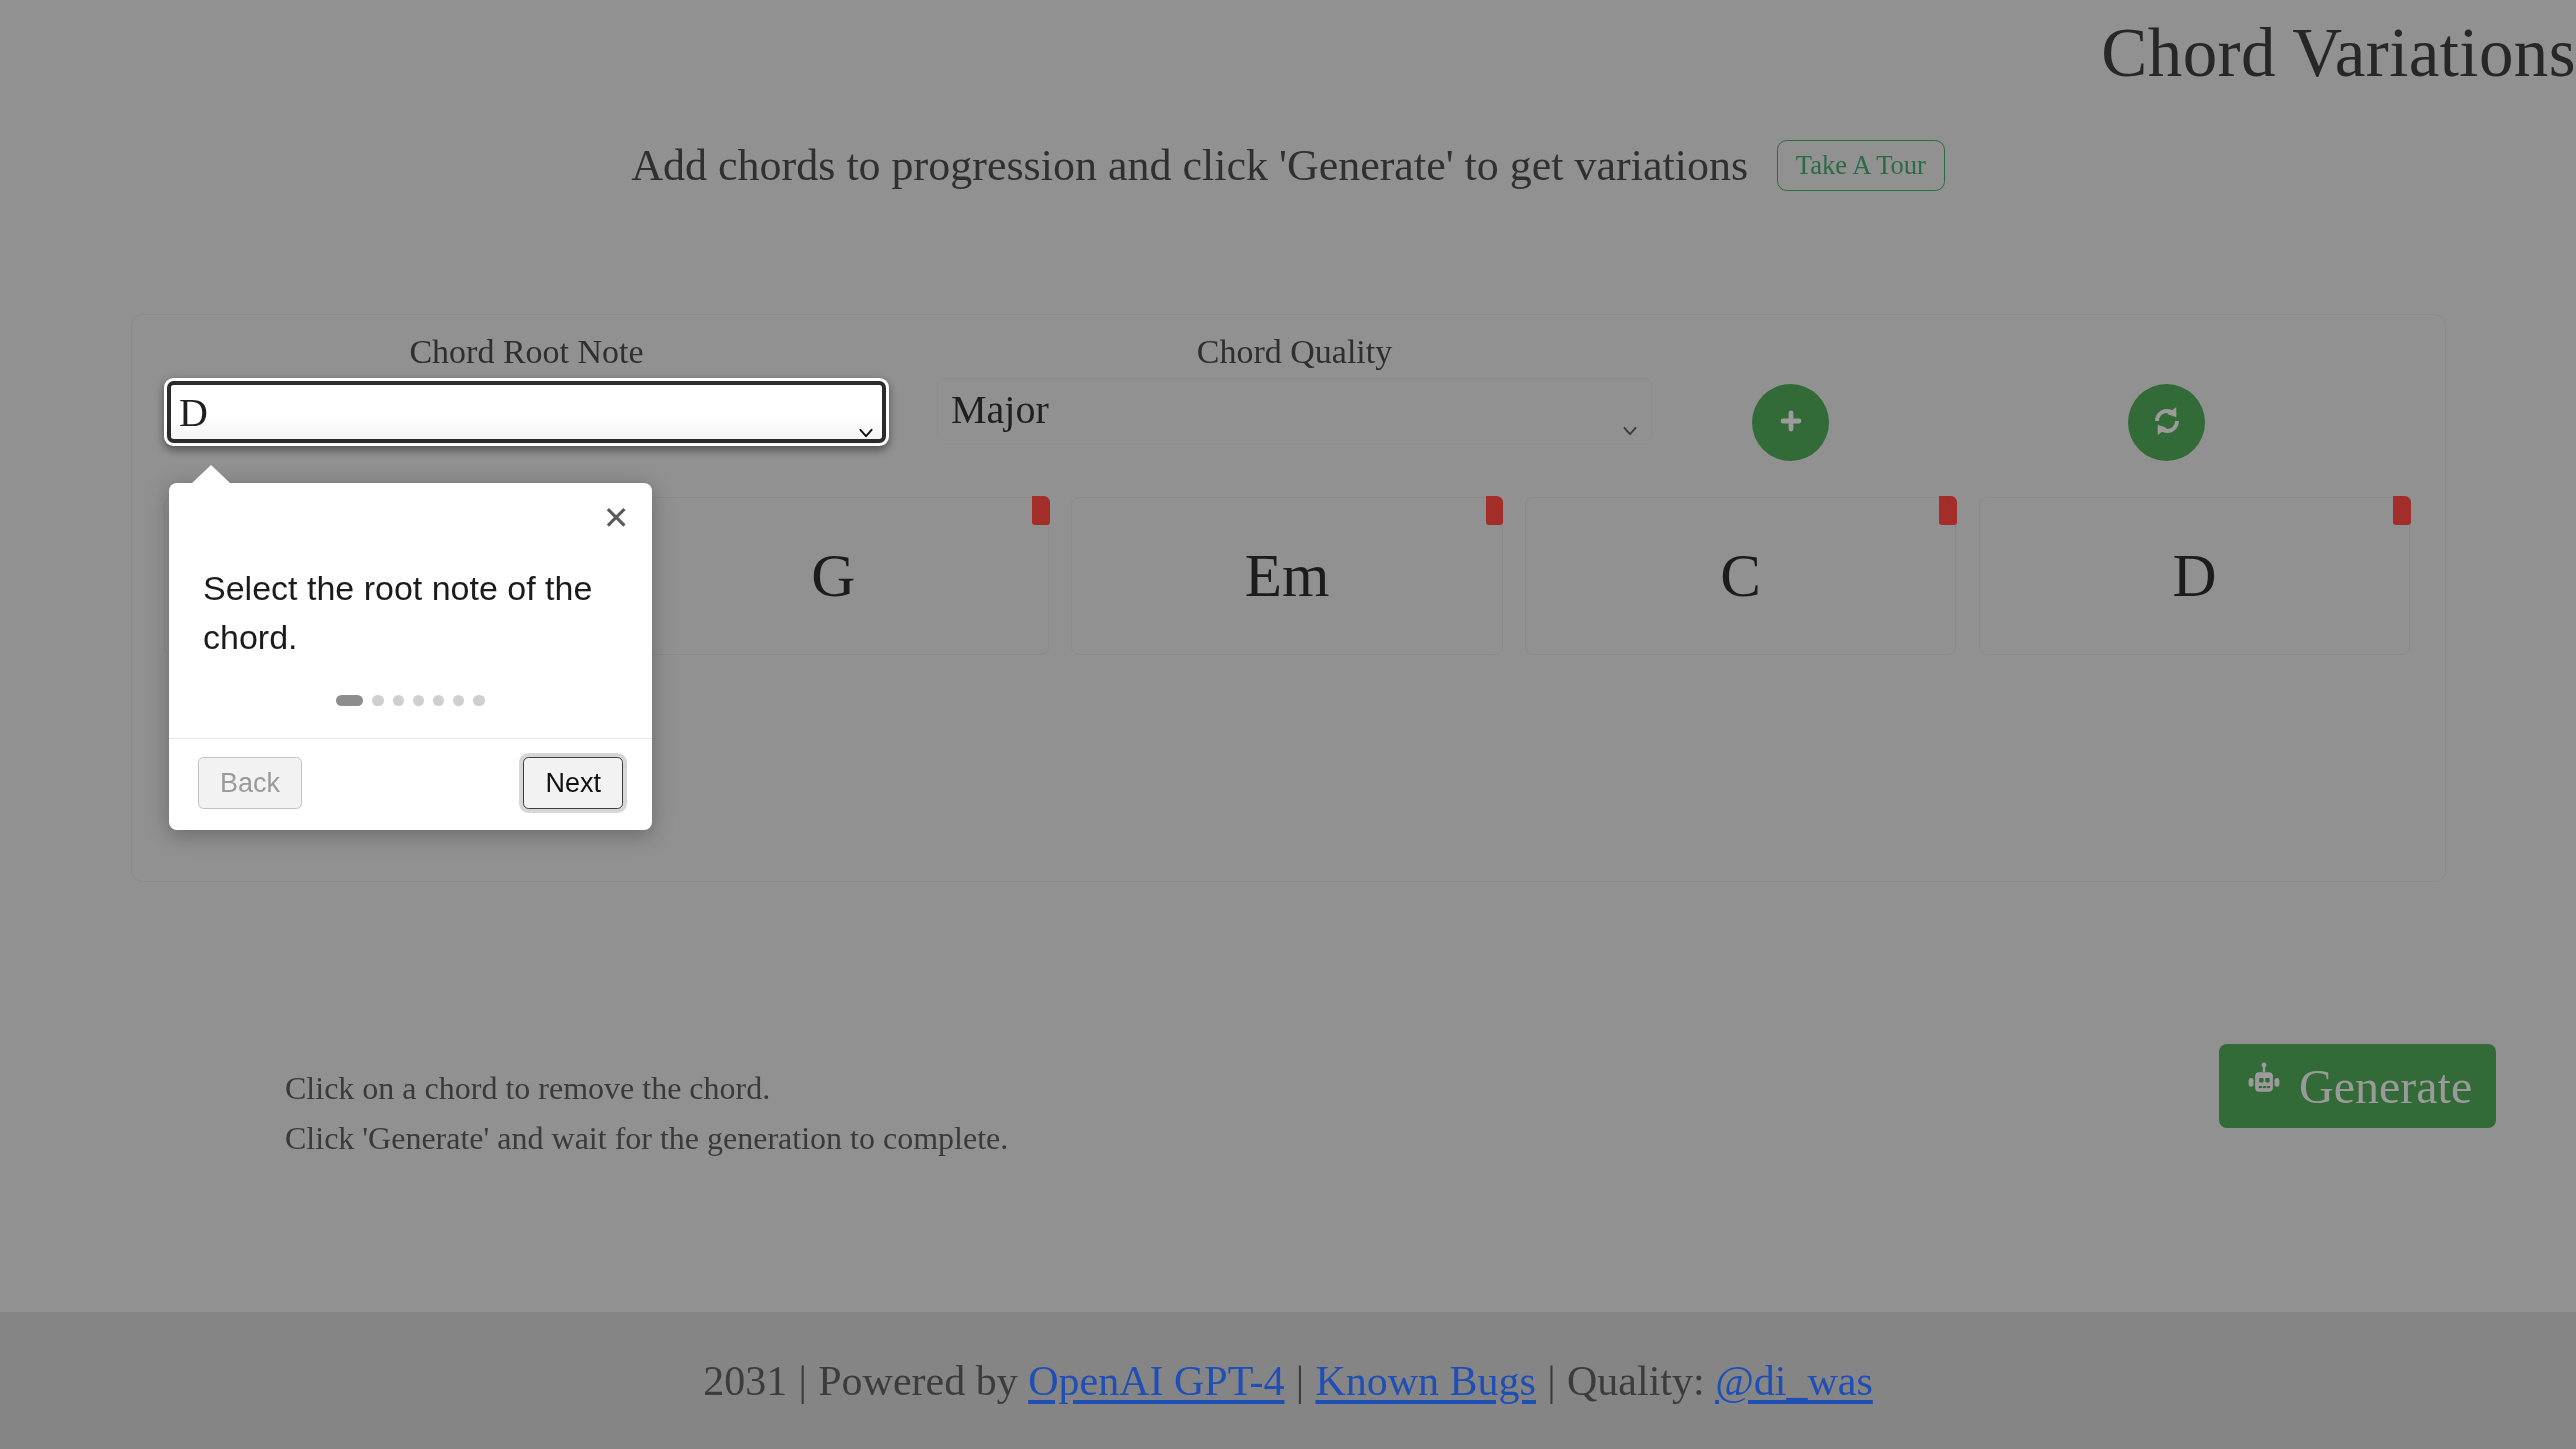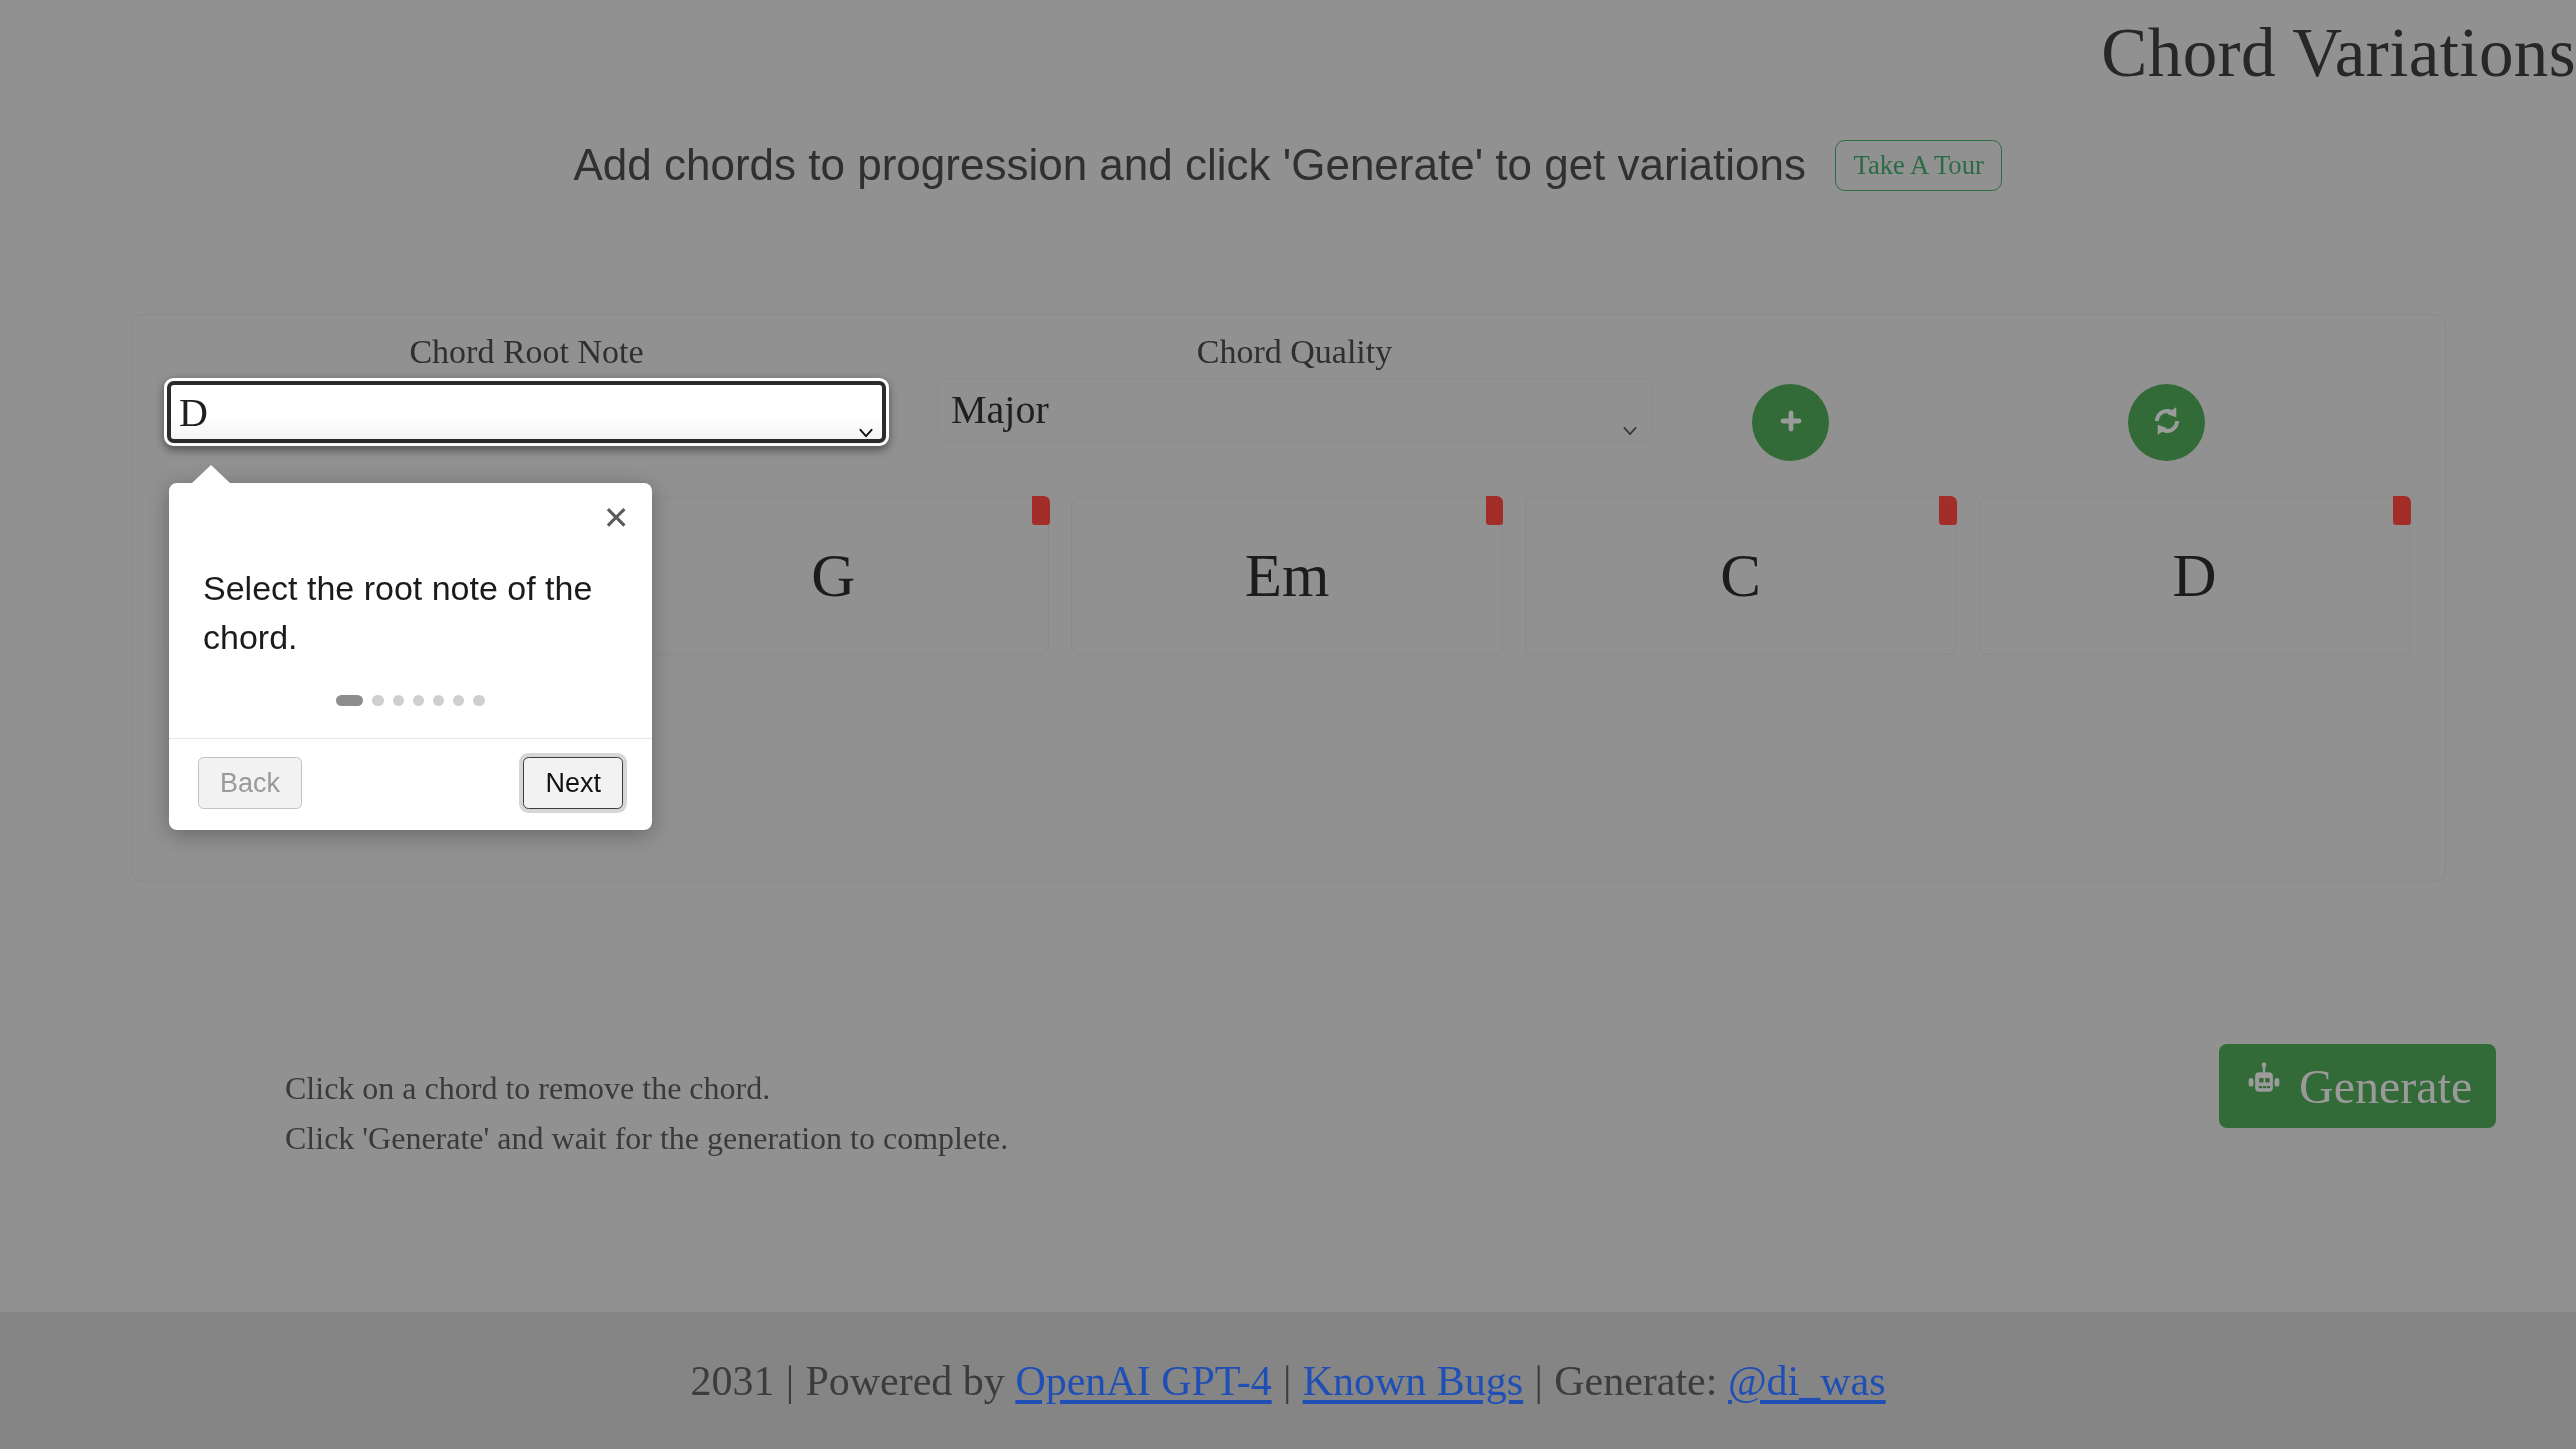--- a/index.html
+++ b/index.html
@@ -30,21 +30,21 @@
 
   .subtitle-row {
     display: flex;
     align-items: center;
     justify-content: center;
     gap: 29px;
     margin-top: 48px;
   }
 
   .subtitle-text {
-    font-family: Liberation Sans, sans-serif;
+    font-family: Liberation Serif, serif;
     font-size: 44px;
     color: #303030;
     font-weight: 400;
     white-space: nowrap;
   }
 
   .tour-button {
     border: 1.6px solid #2a6b43;
     color: #2a6b43;
     background: transparent;
@@ -448,17 +448,17 @@
 
 <div class="footer">
   <span>2031</span>
   <span class="sep">|</span>
   <span>Powered by</span>
   <span>&nbsp;</span>
   <a href="#">OpenAI GPT-4</a>
   <span class="sep">|</span>
   <a href="#">Known Bugs</a>
   <span class="sep">|</span>
-  <span>Generate:</span>
+  <span>Quality:</span>
   <span>&nbsp;</span>
   <a href="#">@di_was</a>
 </div>
 
 
 </body></html>

